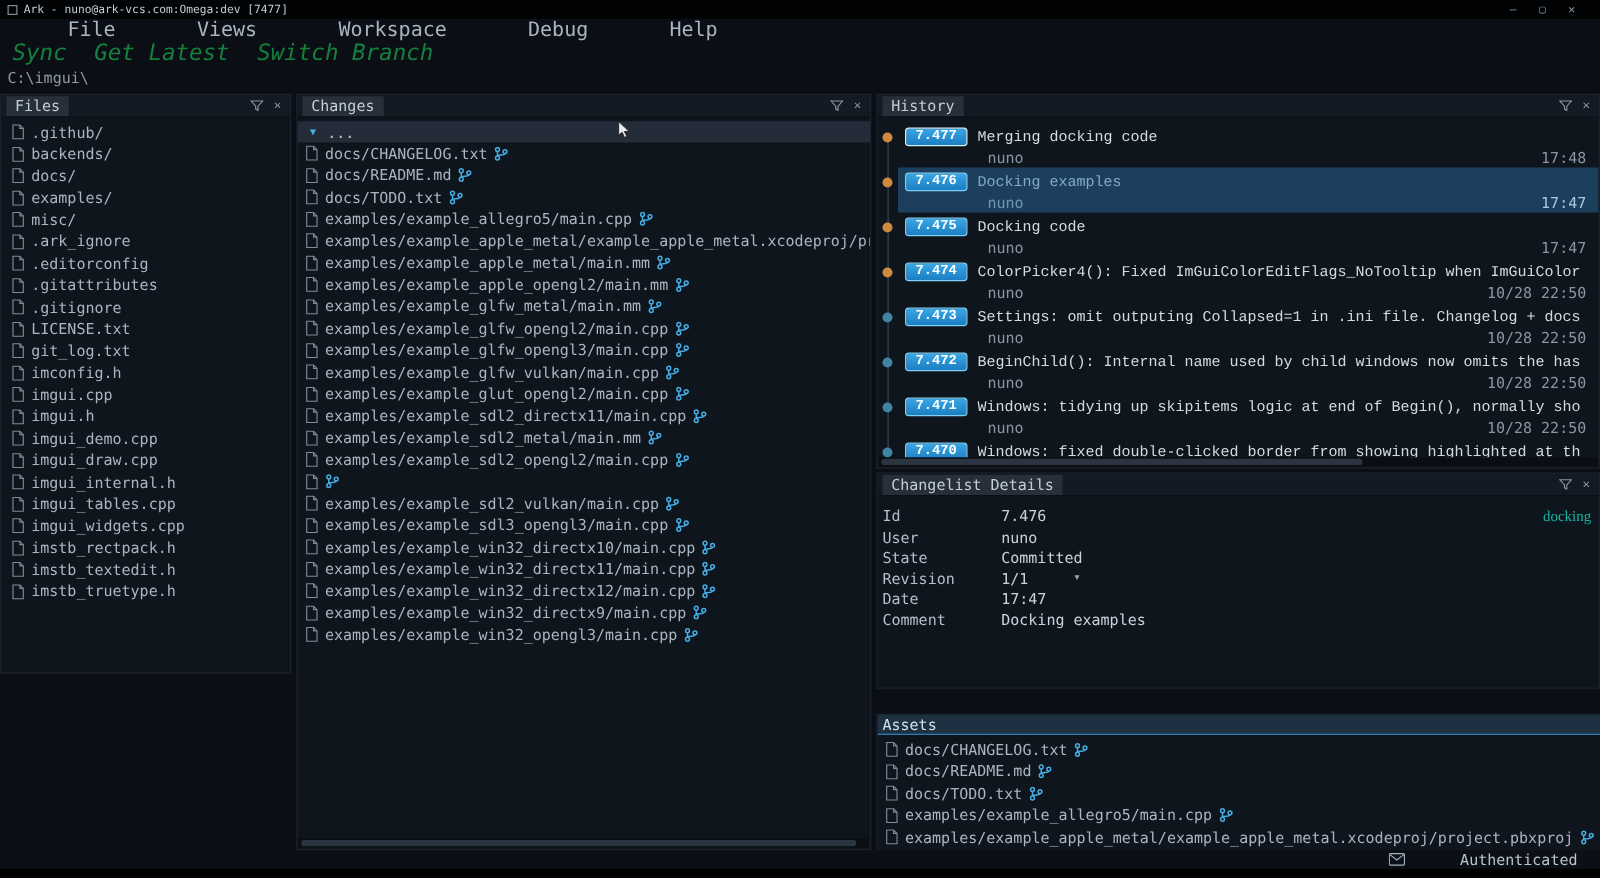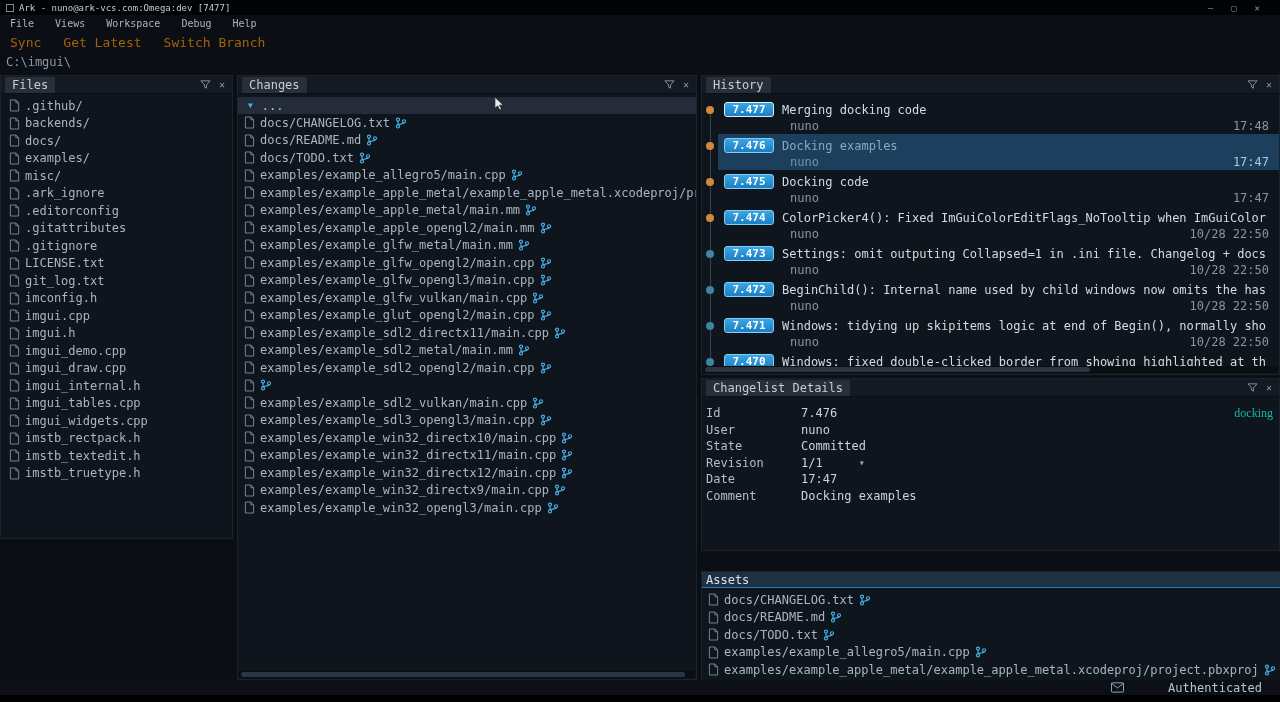--- a/index.html
+++ b/index.html
@@ -9,23 +9,23 @@
 
   
   .titlebar { position: absolute; left:0; top:0; width:1280px; height:15px; background:#010204;
               display:flex; align-items:center; padding:0 6px; font-size:9px; color:#c4ccd4; }
   .app-icon { width:8px; height:8px; border:1px solid #7c8894; margin-right:5px; flex:none; }
   .win-controls { margin-left:auto; display:flex; gap:18px; margin-right:14px; color:#8d98a4; font-size:9px; }
   .win-controls span { cursor:default; }
 
   
   .menubar { position:absolute; left:0; top:15px; width:1280px; height:16px; display:flex; align-items:center; padding-left:4px; }
-  .menu-item { padding:0 6px; margin-right:9px; color:#a9b5c1; font-size:10px; }
+  .menu-item { padding:0 6px; margin-right:9px; color:#a9b5c1; font-size:16px;margin-left:44px; }
   .toolbar { position:absolute; left:0; top:33px; width:1280px; height:18px; display:flex; align-items:center; padding-left:4px; }
-  .tool-item { padding:0 6px; margin-right:10px; color:#a16207; font-size:13px; }
+  .tool-item { padding:0 6px; margin-right:10px; color:#15803d; font-size:18px;font-style:italic; }
   .pathbar { position:absolute; left:6px; top:55px; height:16px; color:#8d99a6; font-size:12px; }
 
   
   .panel { position:absolute; background:#0f151d; border:1px solid #1a222c; overflow:hidden; }
   .panel-header { height:18px; background:#131a23; display:flex; align-items:center; padding:0 4px;
                   border-bottom:1px solid #0b0f15; }
   .panel-title { background:#272f3a; color:#c3ced8; padding:0 7px; font-size:12px; height:16px; line-height:16px; }
   .header-icons { margin-left:auto; display:flex; align-items:center; gap:8px; padding-right:3px; }
   .close-ic { color:#8b97a4; font-size:10px; line-height:10px; }
 
@@ -50,21 +50,21 @@
   .root-row .label { color:#bac6d2; }
 
   
   .commits { position:absolute; left:0; top:18px; right:0; bottom:8px; overflow:hidden; padding-top:4px; }
   .vline { position:absolute; left:8px; top:14px; bottom:0; width:1px; background:#35444f; }
   .commit { position:relative; height:36px; padding:3px 0 0 22px; }
   .commit .dot { position:absolute; left:4px; top:8px; width:8px; height:8px; border-radius:50%; background:#5a6a78; }
   .commit.dot-orange .dot { background:#d08a3c; }
   .commit.dot-teal .dot { background:#3f84a0; }
   .commit.selected { background:linear-gradient(to right, transparent 16px, #1d3f5e 16px); }
-  .cline1 { display:flex; align-items:center; gap:8px; height:17px; overflow:hidden; }
+  .cline1 { display:flex; align-items:center; gap:8px; height:17px; overflow:hidden;font-family:Liberation Mono, monospace; }
   .badge { min-width:50px; text-align:center; padding:0 6px; height:15px; line-height:13px; font-size:11px;
            font-weight:bold; color:#fff; background:linear-gradient(#3aa6e4,#1b7fc3);
            border:1px solid #7fd0f4; border-radius:3px; flex:none; }
   .commit.current .badge { border-color:#d8effb; }
   .ctitle { color:#d3dbe2; white-space:nowrap; overflow:hidden; flex:1; padding-right:4px; }
   .cline2 { display:flex; align-items:center; height:15px; padding-left:66px; }
   .cuser { color:#8a95a2; }
   .ctime { margin-left:auto; color:#8a95a2; padding-right:10px; white-space:nowrap; }
   .commit.selected .ctitle { color:#84aac2; }
   .commit.selected .cuser { color:#6f96ae; }

